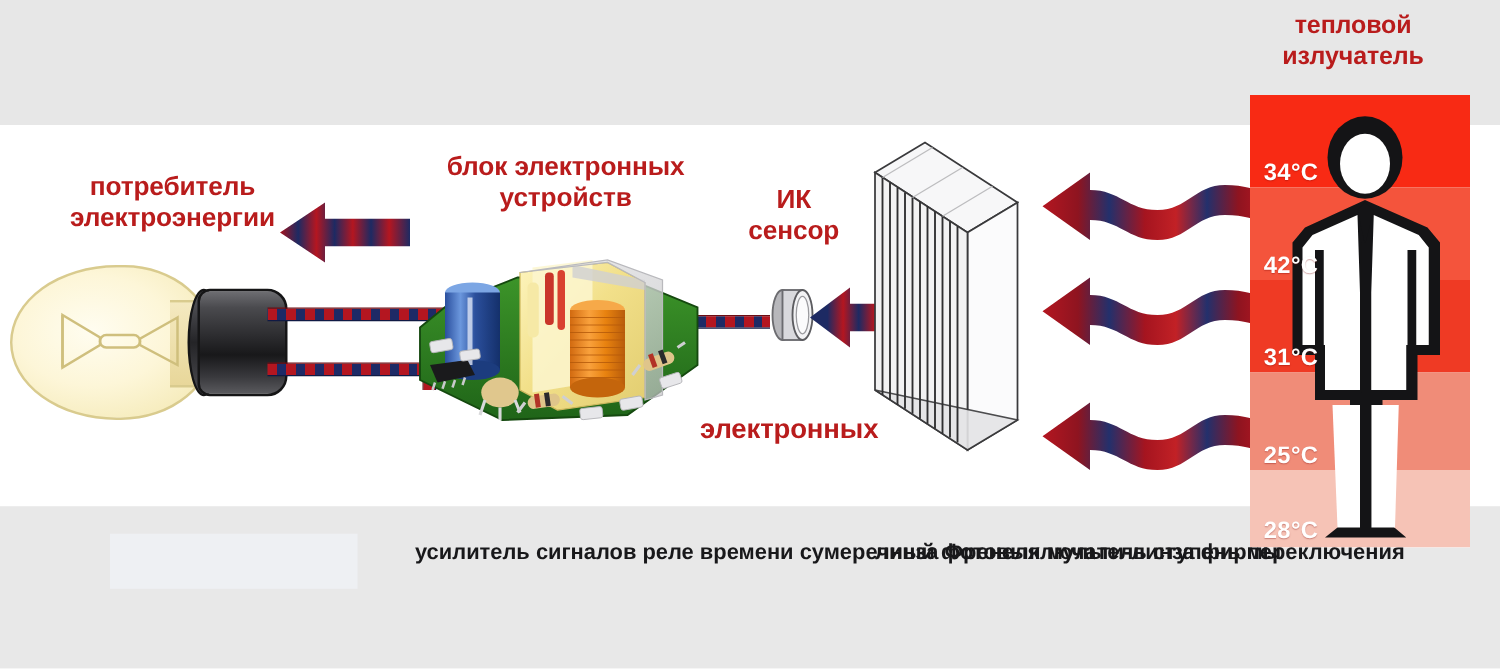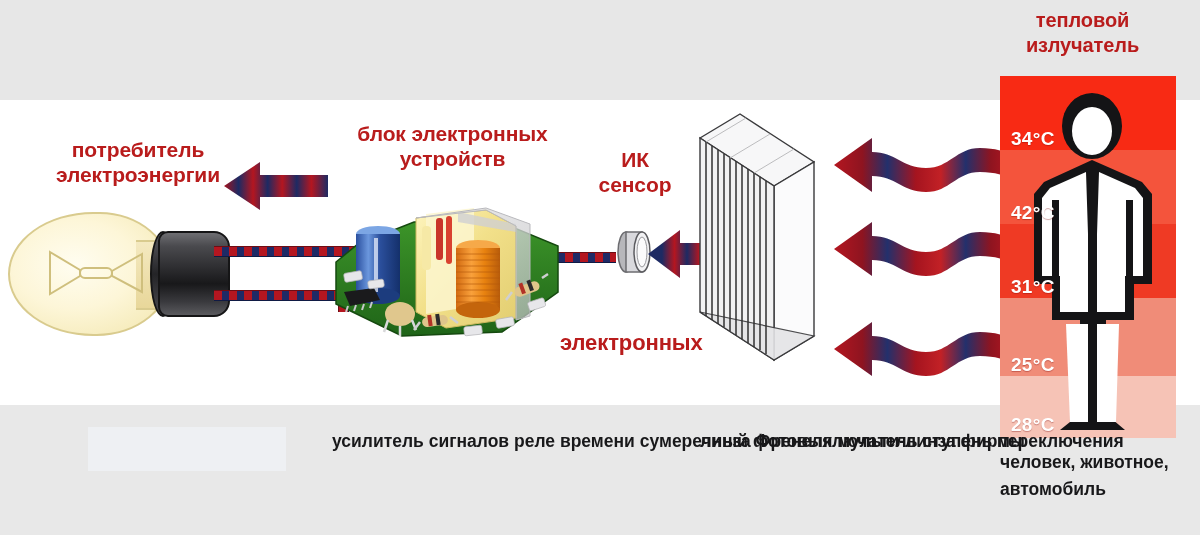--- a/index.html
+++ b/index.html
@@ -421,17 +421,14 @@
   <div class="lbl" id="lbl-pyro">электронных</div>
   <div class="lbl" id="lbl-thermal">тепловой
 излучатель</div>
 
   <div class="blk" id="txt-left">усилитель сигналов
 реле времени
 сумеречный фотовыключатель
 ступень переключения</div>
   <div class="blk" id="txt-mid">линза Френеля
 мульти-линза фирмы</div>
-  <div class="blk" id="txt-right">человек,
-животное,
-автомобиль</div>
 
 </div>
 
 </body></html>

